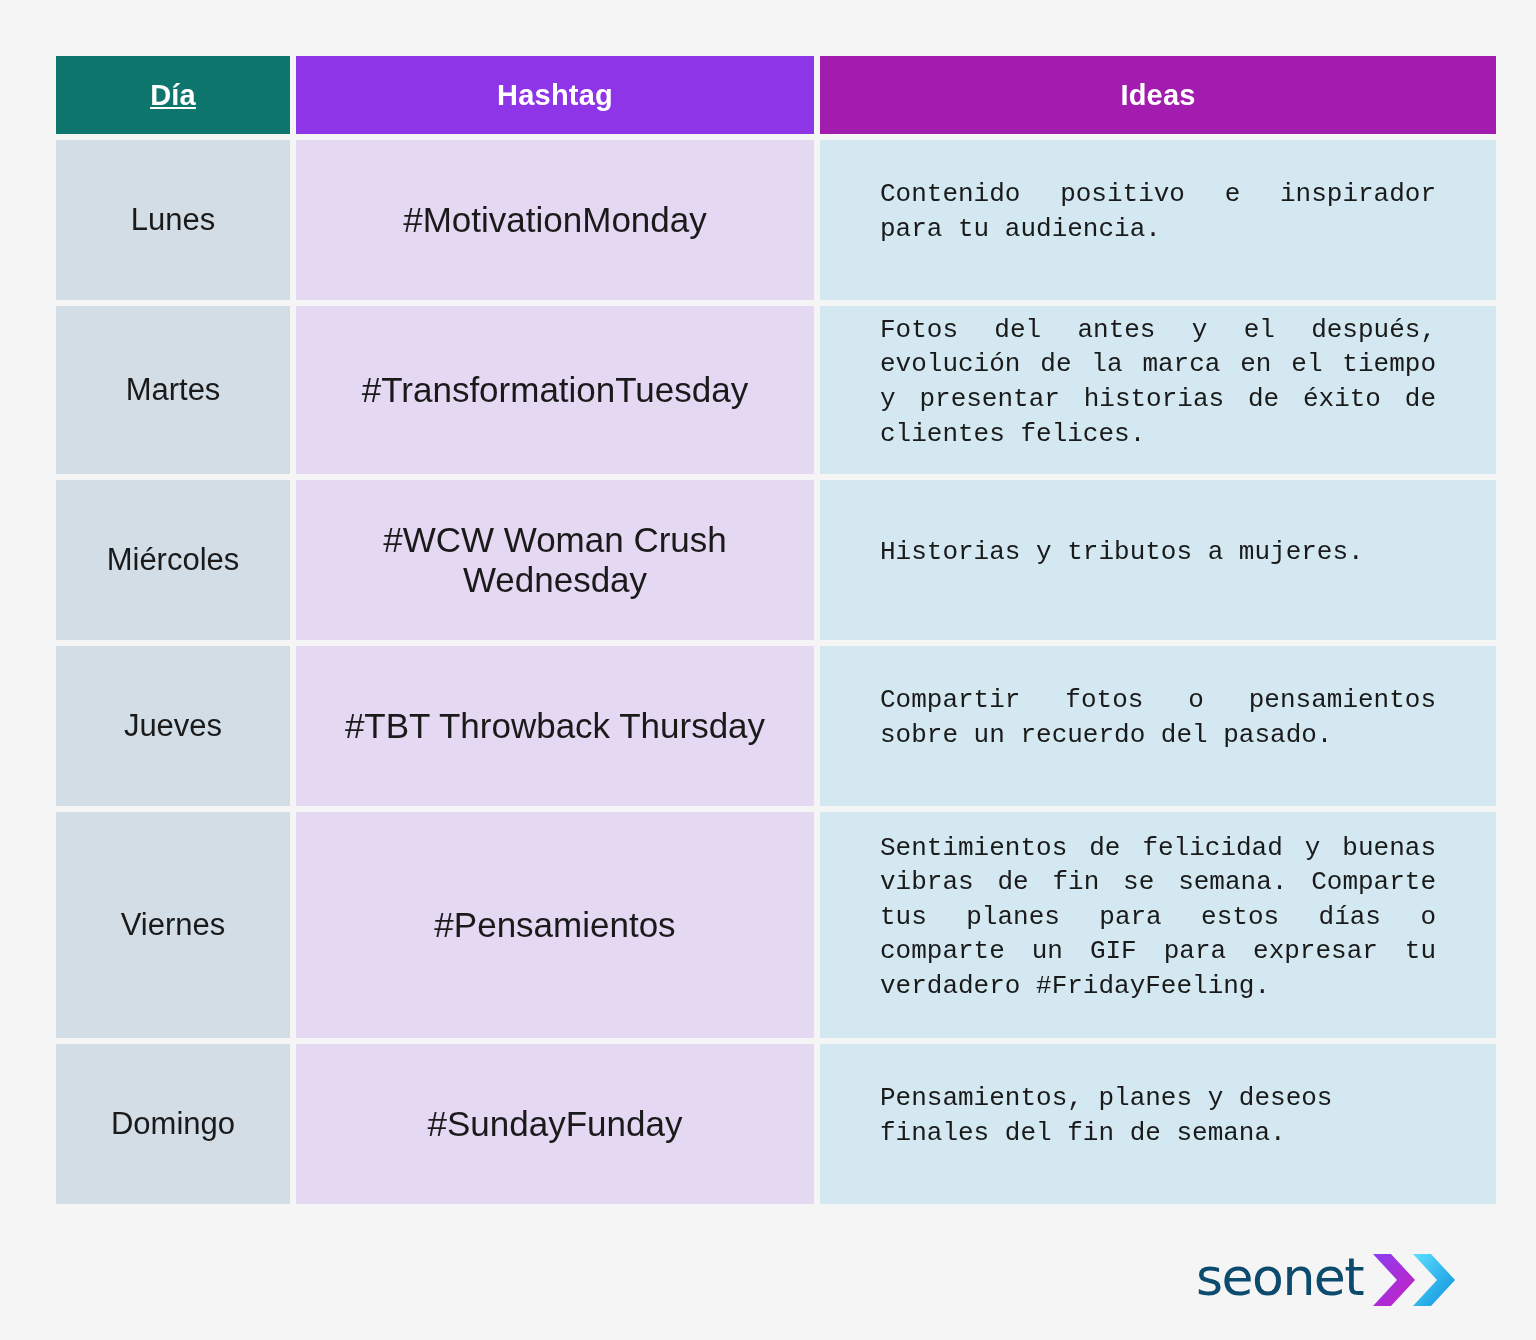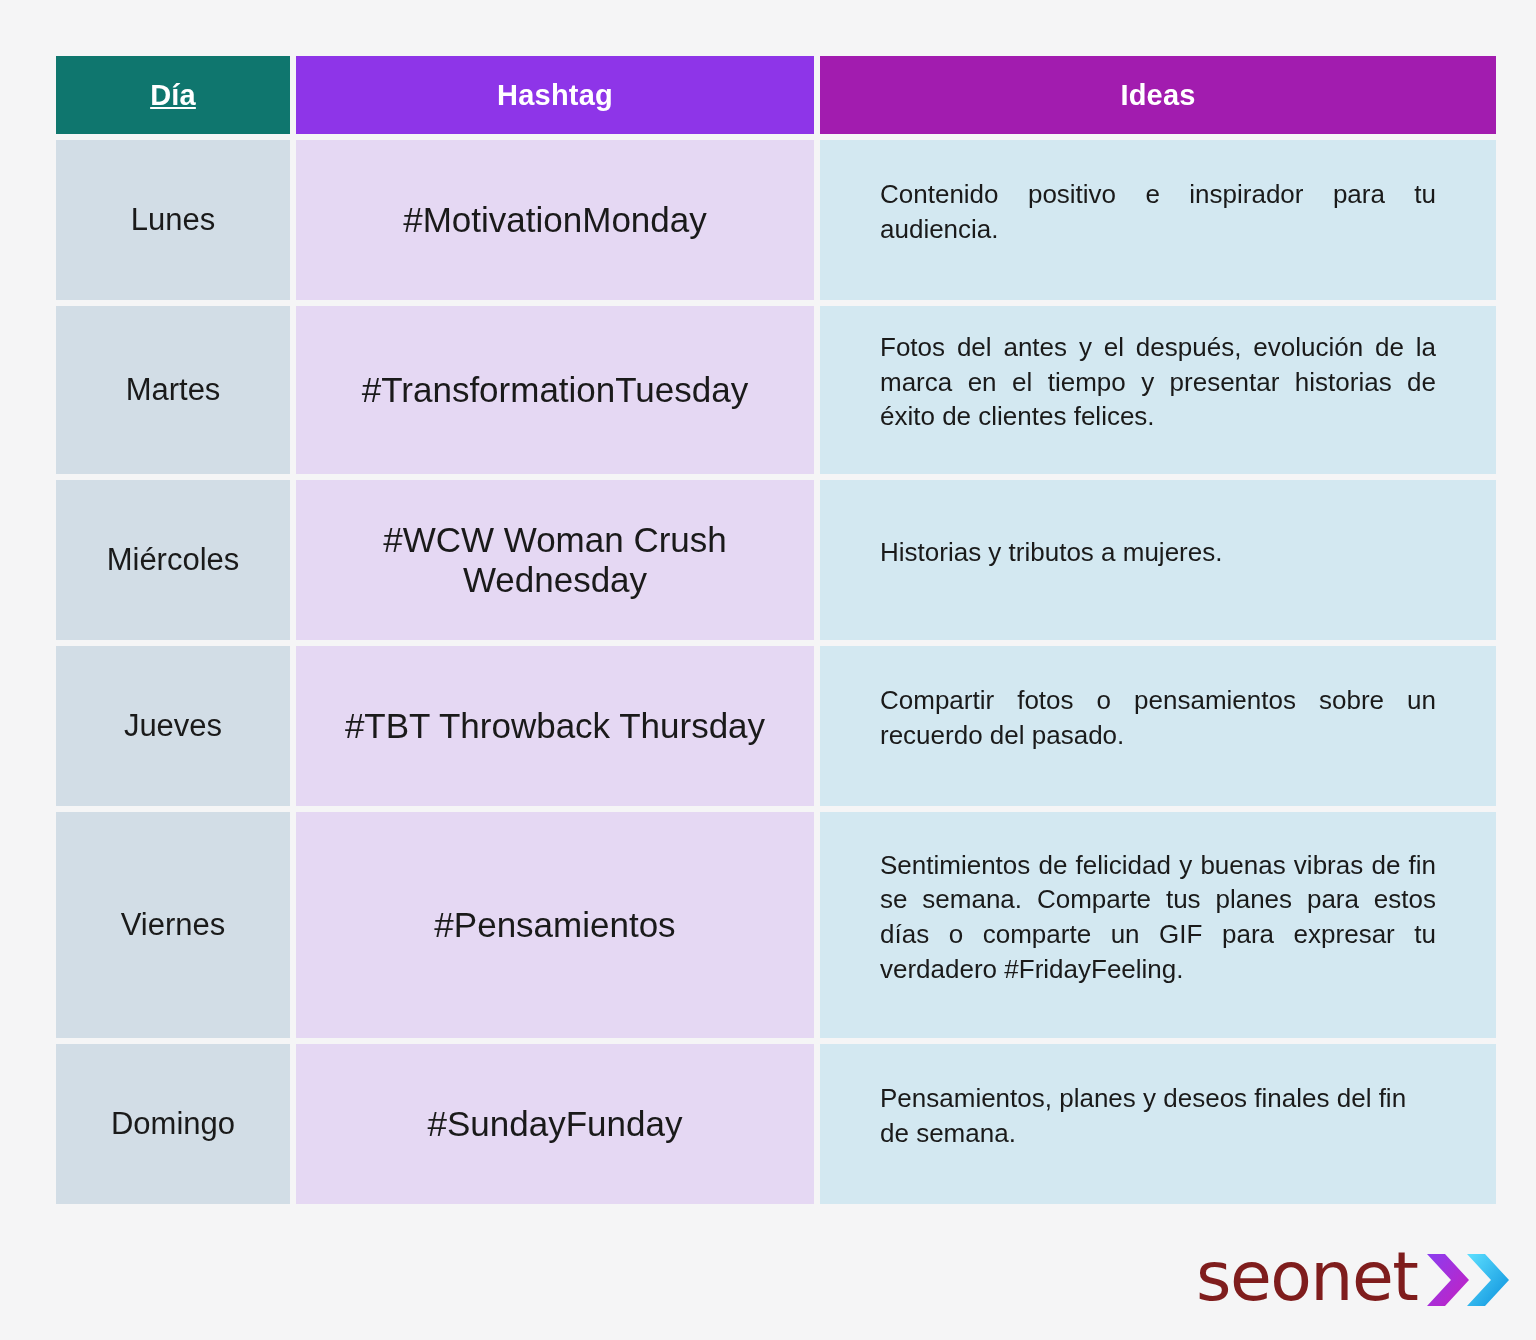--- a/index.html
+++ b/index.html
@@ -80,20 +80,21 @@
     padding: 10px 12px;
   }
 
   td.cell-ideas {
     background: #d3e8f1;
     text-align: justify;
     text-justify: inter-word;
     font-size: 26px;
     line-height: 1.33;
     padding: 0 60px 16px 60px;
+    font-family: Liberation Mono, monospace;
   }
 
   
   tr.r-lunes     td { height: 124px; }
   tr.r-martes    td { height: 132px; }
   tr.r-miercoles td { height: 124px; }
   tr.r-jueves    td { height: 124px; }
   tr.r-viernes   td { height: 190px; }
   tr.r-sabado    td { height: 124px; }
   tr.r-domingo   td { height: 124px; }
@@ -108,24 +109,24 @@
     position: absolute;
     left: 1196px;
     top: 1240px;
     height: 74px;
     display: flex;
     align-items: center;
     gap: 6px;
   }
   .brand-wordmark {
     font-family: "DejaVu Sans", "Liberation Sans", sans-serif;
-    font-size: 68px;
+    font-size: 52px;
     line-height: 1;
     font-weight: 400;
-    color: #7f1d1d;
+    color: #0c4a6e;
     letter-spacing: -1.5px;
   }
   .brand-chevrons {
     display: block;
     margin-left: 2px;
     margin-top: 6px;
   }
 </style>
 </head>
 <body>

